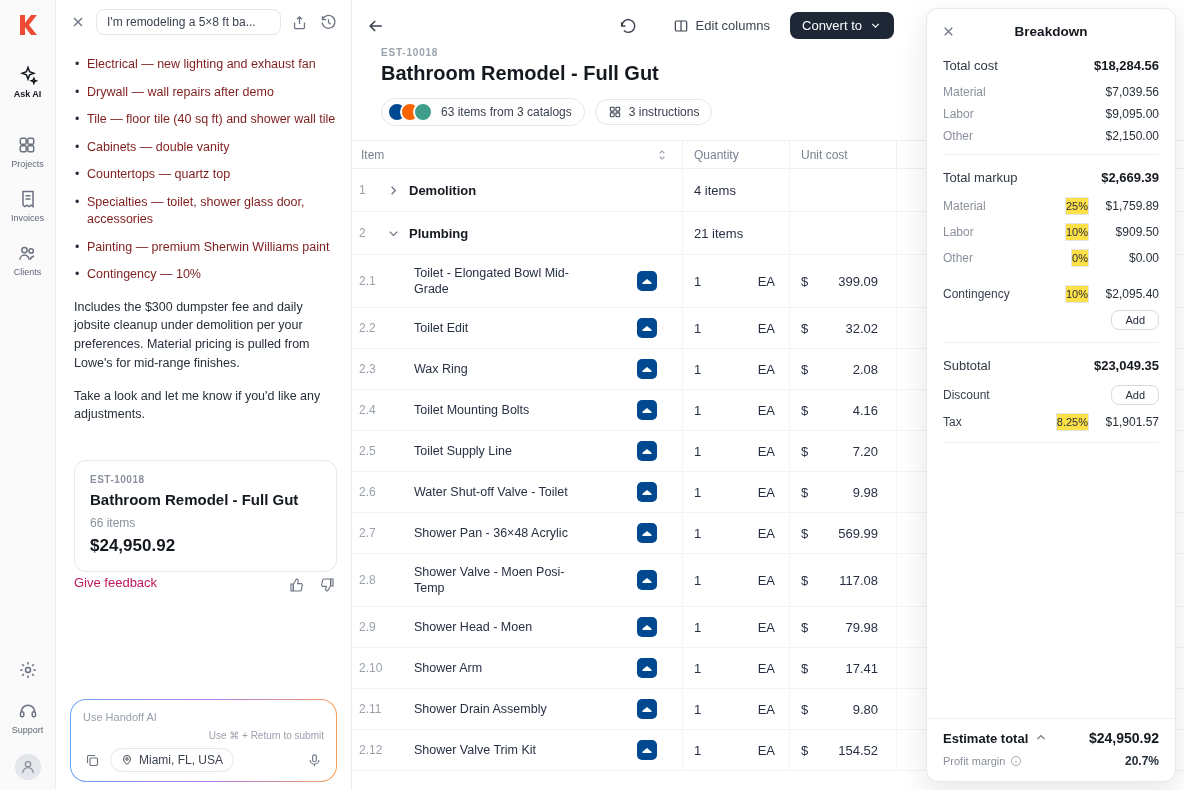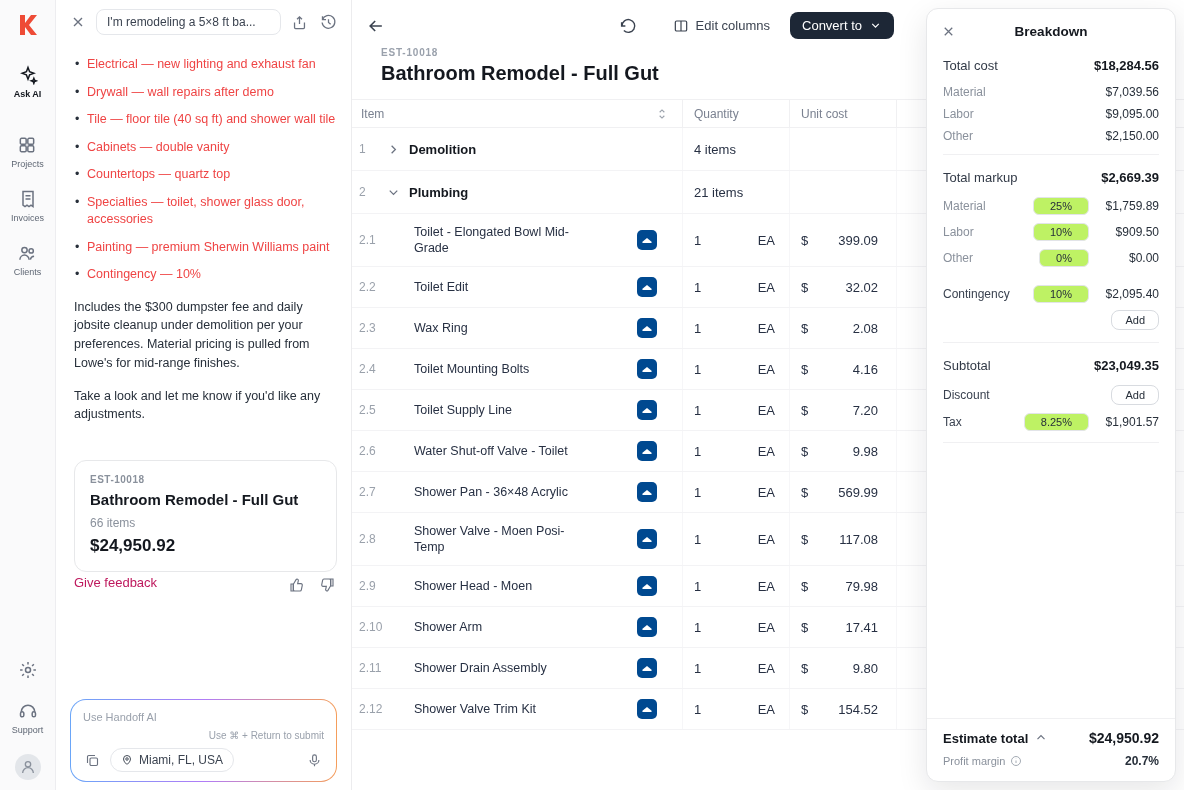--- a/index.html
+++ b/index.html
@@ -31,21 +31,21 @@
   .chat {
     width:296px; flex-shrink:0; border-right:1px solid #ececee; background:#fff;
     display:flex; flex-direction:column;
   }
   .chat-top { height:44px; flex-shrink:0; display:flex; align-items:center; gap:8px; padding:0 12px; }
   .prompt-pill {
     flex:1; min-width:0; border:1px solid #e5e7eb; border-radius:8px; padding:5px 10px;
     font-size:12px; color:#3b4350; white-space:nowrap; overflow:hidden; background:#fff; text-align:left; cursor:pointer;
   }
   .chat-scroll { flex:1; overflow:hidden; padding:12px 14px 0 18px; }
-  .bullets { list-style:none; margin:0; padding:0; font-size:12.5px; line-height:1.4; color:#ef4444; }
+  .bullets { list-style:none; margin:0; padding:0; font-size:12.5px; line-height:1.4; color:#7f1d1d; }
   .bullets li { position:relative; padding-left:13px; margin-bottom:10px; }
   .bullets li::before { content:"•"; position:absolute; left:1px; top:0; color:#272f3a; }
   .chat-para { font-size:12.5px; line-height:1.5; color:#272f3a; margin:14px 0 0; }
   .est-card { margin-top:36px; border:1px solid #e7e8ea; border-radius:12px; padding:13px 15px 15px; background:#fff; }
   .est-card .est-tag { font-size:10px; letter-spacing:.05em; color:#8a919c; font-weight:600; }
   .est-card .est-title { font-size:15px; font-weight:700; color:#14181f; margin-top:6px; }
   .est-card .est-count { font-size:12px; color:#8a919c; margin-top:8px; }
   .est-card .est-total { font-size:17px; font-weight:700; color:#14181f; margin-top:6px; }
   .view-btn {
     margin-top:26px; width:100%; height:36px; background:#fff; border:1px solid #d8dbe0; border-radius:10px;
@@ -119,21 +119,21 @@
   .bd-title { font-size:13.5px; font-weight:700; color:#14181f; }
   .bd-close { position:absolute; left:12px; top:13px; }
   .bd-body { flex:1; display:flex; flex-direction:column; padding:2px 16px 0; overflow:hidden; }
   .bd-row { display:flex; justify-content:space-between; align-items:center; }
   .bd-main { padding:8px 0; font-size:13px; color:#323a47; }
   .bd-main .bd-val { font-weight:700; color:#14181f; }
   .bd-sub { padding:4px 0; font-size:12px; color:#8a919c; }
   .bd-sub .bd-val { color:#272f3a; }
   .bd-right { display:flex; align-items:center; gap:8px; }
   .bd-right .bd-val { min-width:62px; text-align:right; }
-  .pct-chip { border:1px solid #e2e4e8; border-radius:6px; padding:2px 16px; font-size:11px; color:#272f3a; background:#bef264; cursor:pointer; }
+  .pct-chip { border:1px solid #e2e4e8; border-radius:0; padding:2px 0; font-size:11px; color:#272f3a; background:#fde047; cursor:pointer; }
   .bd-div { border-top:1px solid #f0f0f2; margin:7px 0; }
   .add-btn { border:1px solid #d8dbe0; border-radius:8px; padding:3px 13px; font-size:11px; color:#272f3a; background:#fff; cursor:pointer; font-family:inherit; }
   .bd-add-line { text-align:right; margin:3px 0 5px; }
   .bd-dark-label { color:#3a4250; }
   .bd-spacer { flex:1; }
   .bd-footer { border-top:1px solid #f0f0f2; padding:11px 16px 13px; flex-shrink:0; }
   .bd-foot-main { display:flex; align-items:center; font-size:13px; font-weight:700; color:#14181f; }
   .bd-foot-main .chev-up { margin-left:6px; color:#6b7280; cursor:pointer; }
   .bd-foot-main .bd-val { margin-left:auto; font-size:14px; }
   .bd-foot-sub { display:flex; align-items:center; margin-top:8px; font-size:11px; color:#8a919c; }
@@ -337,20 +337,39 @@
             <path d="M6 9l6 6 6-6"></path>
           </svg>
       </button>
     </div>
 
     <div class="title-block">
       <div class="main-est-tag">EST-10018</div>
       <div class="main-title">Bathroom Remodel - Full Gut</div>
     </div>
 
+    <div class="badges-row">
+      <button class="badge-pill">
+        <span class="logo-stack">
+          <span class="cat-dot" style="background:#004990"></span>
+          <span class="cat-dot" style="background:#f96302"></span>
+          <span class="cat-dot" style="background:#3f9e8a"></span>
+        </span>
+        <span>63 items from 3 catalogs</span>
+      </button>
+      <button class="badge-pill instructions">
+        <svg width="14" height="14" viewBox="0 0 24 24" fill="none" stroke="#3b4350" stroke-width="1.8">
+            <rect x="4" y="4" width="6.5" height="6.5" rx="1"></rect>
+            <rect x="13.5" y="4" width="6.5" height="6.5" rx="1"></rect>
+            <rect x="4" y="13.5" width="6.5" height="6.5" rx="1"></rect>
+            <rect x="13.5" y="13.5" width="6.5" height="6.5" rx="1"></rect>
+          </svg>
+        <span>3 instructions</span>
+      </button>
+    </div>
 
     <div class="etable">
       <div class="thead">
         <div class="hcell h-item">
           <span>Item</span>
           <button class="icon-btn unfold">
             <svg width="14" height="14" viewBox="0 0 24 24" fill="none" stroke="currentColor" stroke-width="1.9">
                 <path d="M8 9l4-4 4 4M8 15l4 4 4-4"></path>
               </svg>
           </button>

